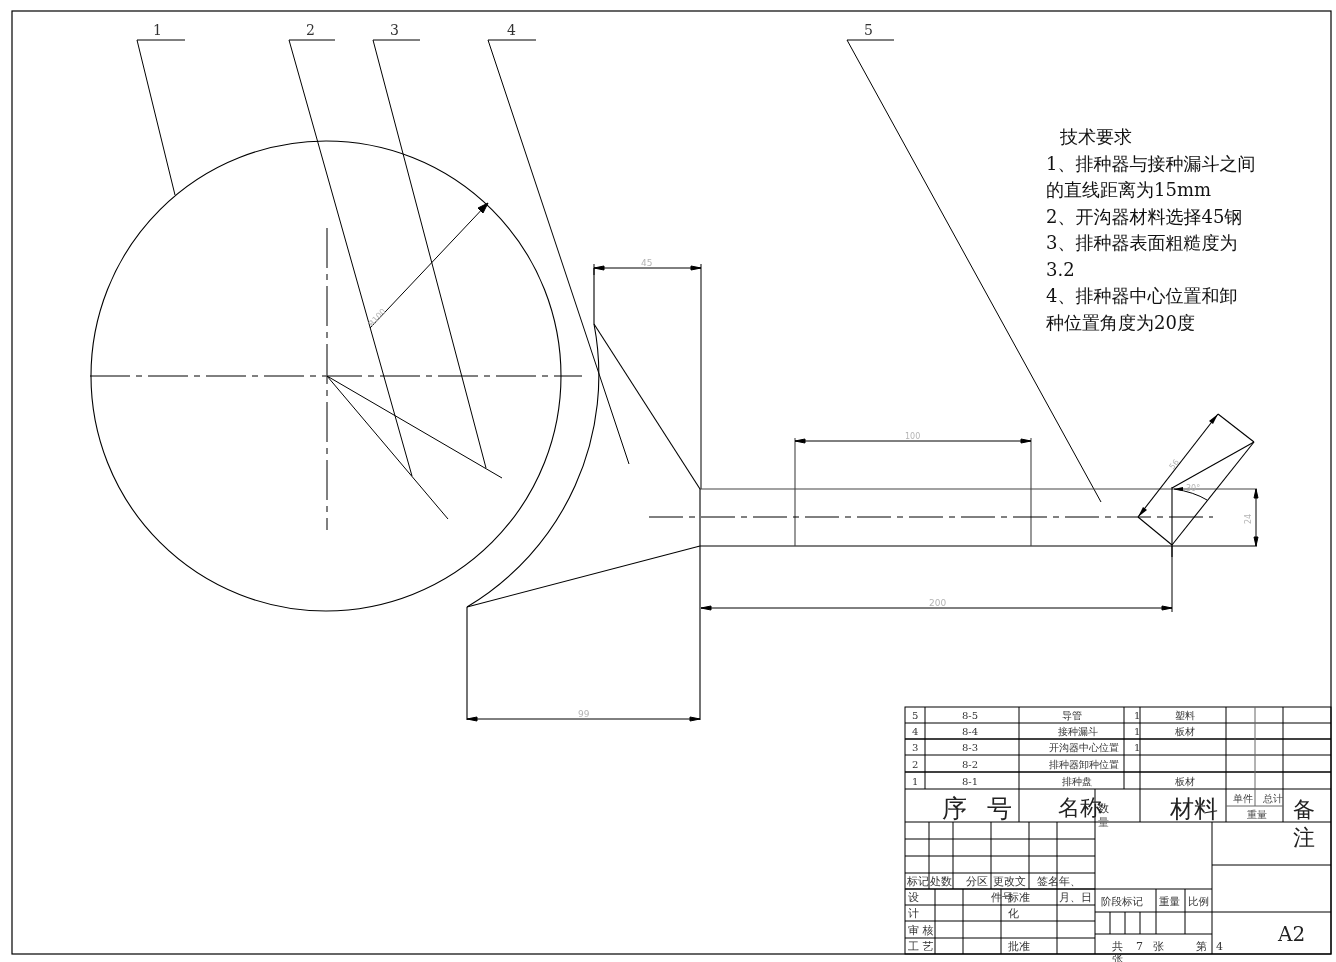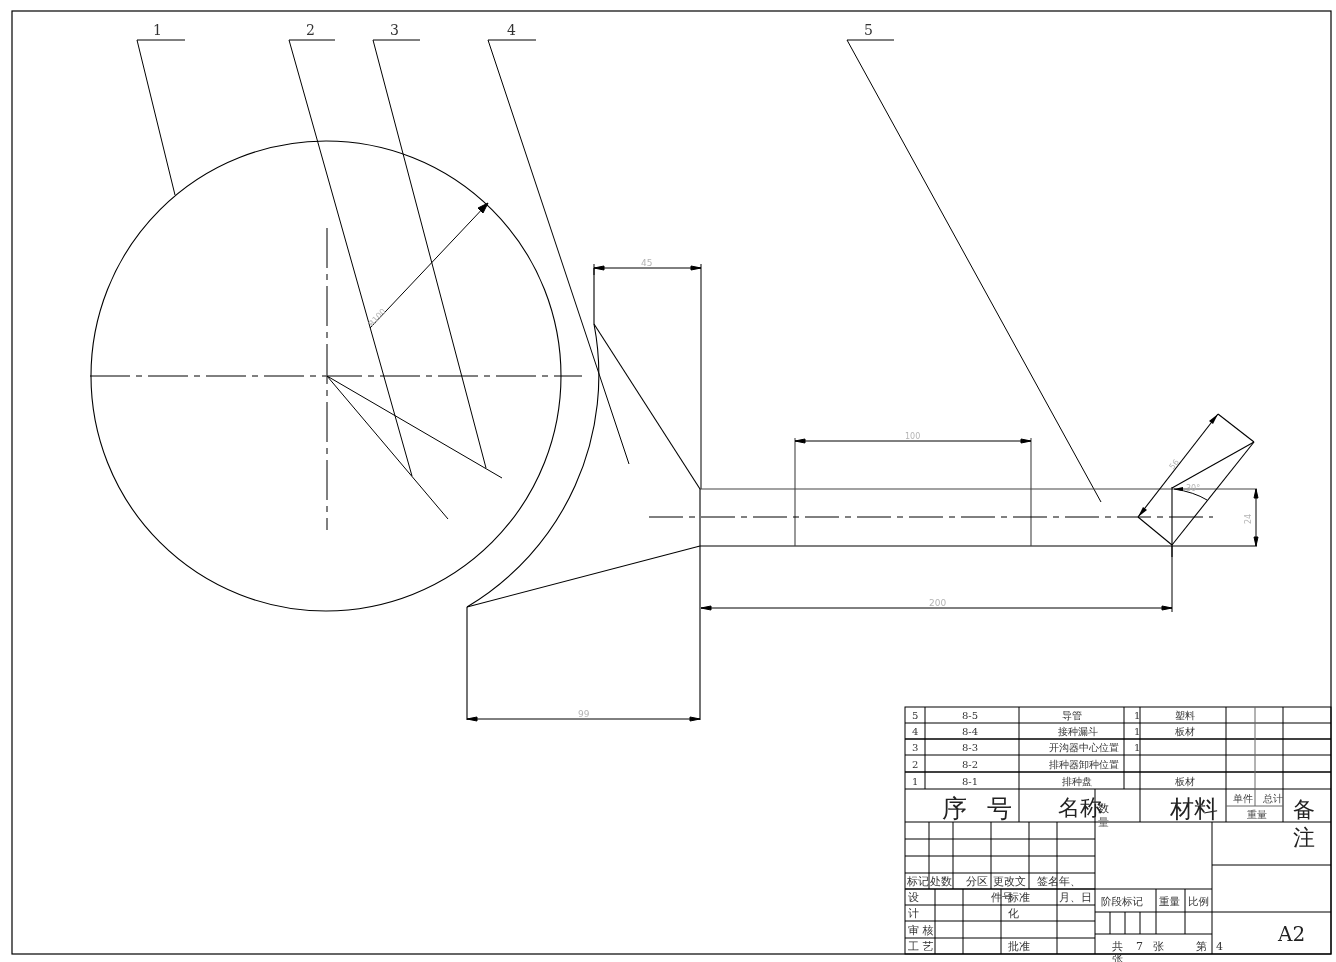--- a/index.html
+++ b/index.html
@@ -263,13 +263,23 @@
     <text x="1136" y="950">7</text>
     <text x="1153" y="950">张</text>
     <text x="1196" y="950">第</text>
     <text x="1216" y="950">4</text>
     <text x="1112" y="962">张</text>
     <text x="1278" y="941" font-size="20" fill="#222">A2</text>
   </g>
 </svg>
 
 
+<div class="tech">
+  <div class="title">技术要求</div>
+  <div>1、排种器与接种漏斗之间</div>
+  <div>的直线距离为15mm</div>
+  <div>2、开沟器材料选择45钢</div>
+  <div>3、排种器表面粗糙度为</div>
+  <div>3.2</div>
+  <div>4、排种器中心位置和卸</div>
+  <div>种位置角度为20度</div>
 </div>
+</div>
 
 </body></html>

